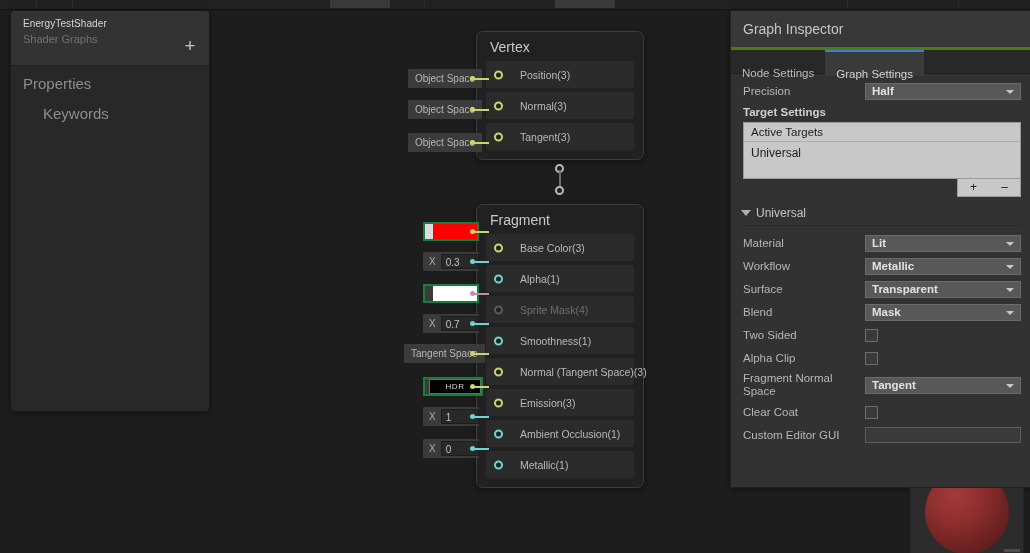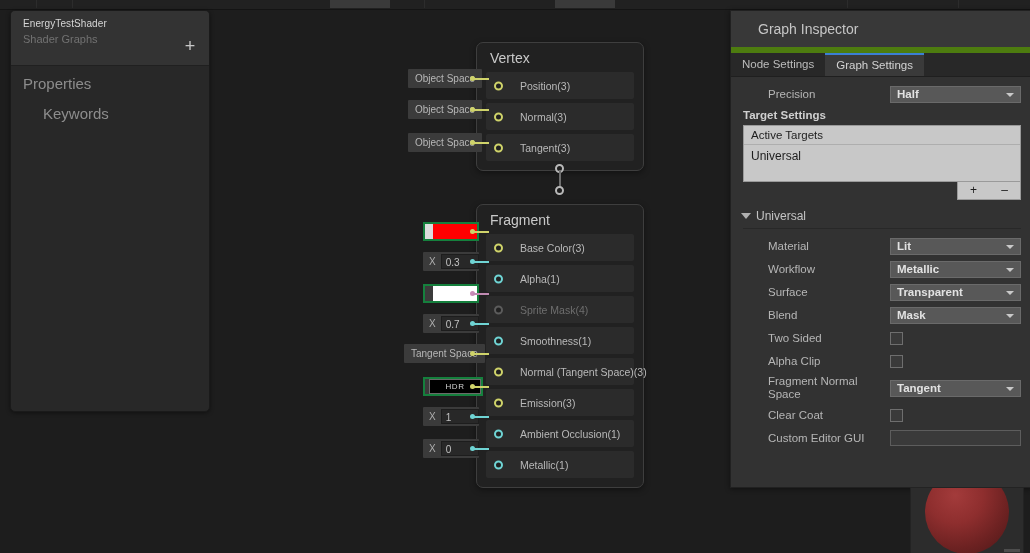--- a/index.html
+++ b/index.html
@@ -229,55 +229,54 @@
     position: absolute;
     left: 730px; top: 10px;
     width: 300px; height: 476px;
     background: #323232;
     border: 1px solid #212121;
     box-shadow: 0 1px 5px rgba(0,0,0,0.45);
   }
   .insp-header {
     height: 36px;
     background: #383838;
-    border-bottom: 6px solid #4d7c0f;
+    border-bottom: 3px solid #4d7c0f;
     display: flex;
     align-items: center;
-    padding-left: 27px;
+    padding-left: 12px;
     font-size: 14px;
     color: #c6c6c6;
   }
   .insp-tabs {
     display: flex;
     height: 23px;
     background: #282828;
     border-bottom: 1px solid #1f1f1f;
   }
   .insp-tab {
     font-size: 11.5px;
     color: #bcbcbc;
-    padding: 0 11px;
+    padding: 12px 11px;
     line-height: 23px;
     cursor: pointer;
   }
   .insp-tab.active {
     background: #3a3a3a;
     border-top: 2px solid #3b7fd4;
     line-height: 21px;
     color: #d3d3d3;
   }
   .insp-body {
     padding: 6px 10px 0 12px;
   }
   .row {
     display: flex;
     align-items: center;
     min-height: 22px;
     margin-bottom: 1px;
-    margin-left: 25px;
   }
   .row .lbl {
     width: 122px;
     font-size: 11.5px;
     color: #b6b6b6;
     flex: none;
   }
   .row .lbl.two-line { line-height: 13px; }
   .dropdown {
     position: relative;
@@ -422,21 +421,21 @@
   <div class="blackboard">
     <div class="bb-header">
       <div class="bb-title">EnergyTestShader</div>
       <div class="bb-subtitle">Shader Graphs</div>
       <div class="bb-add">+</div>
     </div>
     <div class="bb-section">Properties</div>
     <div class="bb-section">Keywords</div>
   </div>
 
-  <div class="node" style="left:476px; top:42px; width:166px;">
+  <div class="node" style="left:476px; top:31px; width:166px;">
     <div class="node-title">Vertex</div>
 
     <div class="slot-row">
       <div class="slot-port"></div>
       <div class="slot-label">Position(3)</div>
     </div>
     <div class="slot-row">
       <div class="slot-port"></div>
       <div class="slot-label">Normal(3)</div>
     </div>

